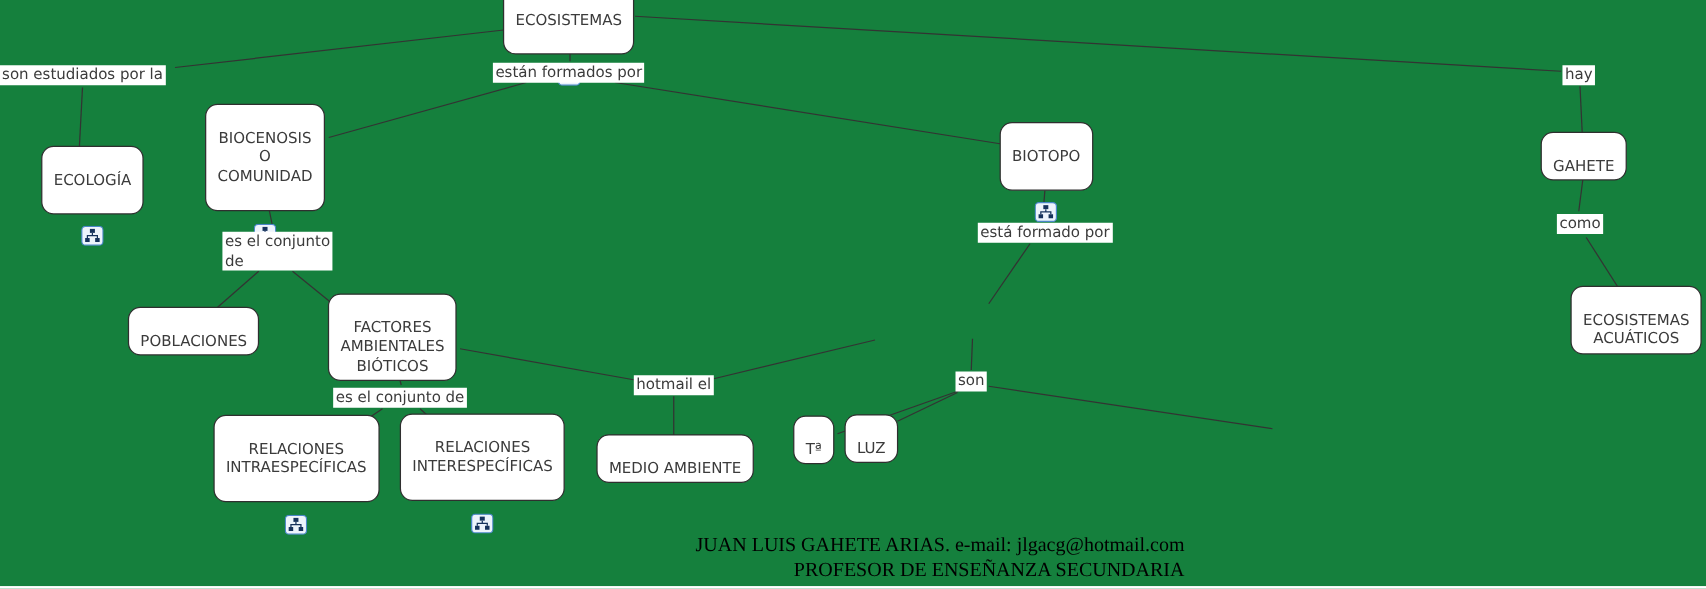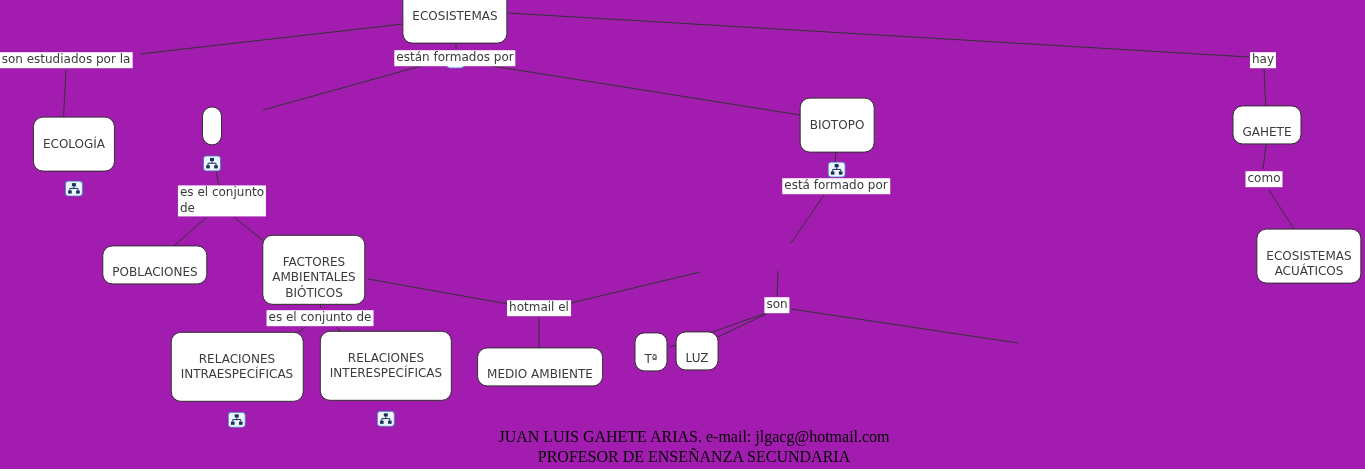--- a/index.html
+++ b/index.html
@@ -1,17 +1,17 @@
 <!DOCTYPE html>
 <html><head>
 <meta charset="utf-8">
 <style>
   html,body { margin:0; padding:0; background:#fff; }
   .canvas {
-    position:relative; width:1365px; height:469px; background:#a21caf;
+    position:relative; width:1365px; height:469px; background:#15803d;
     font-family:"DejaVu Sans","Liberation Sans",sans-serif; overflow:hidden;
   }
   svg.wires { position:absolute; left:0; top:0; width:1365px; height:471px; }
   svg.wires line { stroke:#333333; stroke-width:1; }
   .node {
     position:absolute; transform:translate(-50%,-50%);
     background:#ffffff; border:1px solid #2f2f2f; border-radius:10px;
     padding:3px 9px; font-size:12px; line-height:1.3; color:#3b3b3b;
     text-align:center; white-space:pre-line; box-sizing:border-box;
   }
@@ -20,22 +20,22 @@
     position:absolute; left:50%; bottom:-11px; transform:translateX(-50%);
     width:18px; height:16px; display:block;
   }
   .res-icon svg { display:block; }
   .linklabel {
     position:absolute; transform:translate(-50%,-50%);
     background:#ffffff; font-size:12px; color:#3b3b3b; text-align:left;
     white-space:pre-line; line-height:1.3; padding:0 2px;
   }
   .footer {
-    position:absolute; left:694px; top:427px; transform:translateX(-50%);
-    text-align:center; font-family:"Liberation Serif","DejaVu Serif",serif;
+    position:absolute; left:752px; top:427px; transform:translateX(-50%);
+    text-align:right; font-family:"Liberation Serif","DejaVu Serif",serif;
     font-size:16px; color:#000000; line-height:20px; white-space:nowrap;
   }
 </style>
 </head>
 <body>
 
 <div class="canvas">
 
   <svg class="wires" viewBox="0 0 1365 471">
     <line x1="403" y1="24" x2="140" y2="54"></line>
@@ -84,20 +84,23 @@
           <rect x="0.5" y="0.5" width="17" height="15" rx="3" fill="#edf4fc" stroke="#4a86c8"></rect>
           <rect x="7" y="2.5" width="4" height="3.2" fill="#16325c"></rect>
           <rect x="3.2" y="9.8" width="3.6" height="3.2" fill="#16325c"></rect>
           <rect x="11.2" y="9.8" width="3.6" height="3.2" fill="#16325c"></rect>
           <path d="M9 5.7v2.1 M5 9.8V7.8h8v2" stroke="#16325c" fill="none"></path>
         </svg>
     </span>
   </div>
 
   <div class="node" style="left:212px;top:126px">
+    <span class="lbl">BIOCENOSIS
+O
+COMUNIDAD</span>
     <span class="res-icon">
       <svg width="18" height="16" viewBox="0 0 18 16">
           <rect x="0.5" y="0.5" width="17" height="15" rx="3" fill="#edf4fc" stroke="#4a86c8"></rect>
           <rect x="7" y="2.5" width="4" height="3.2" fill="#16325c"></rect>
           <rect x="3.2" y="9.8" width="3.6" height="3.2" fill="#16325c"></rect>
           <rect x="11.2" y="9.8" width="3.6" height="3.2" fill="#16325c"></rect>
           <path d="M9 5.7v2.1 M5 9.8V7.8h8v2" stroke="#16325c" fill="none"></path>
         </svg>
     </span>
   </div>

